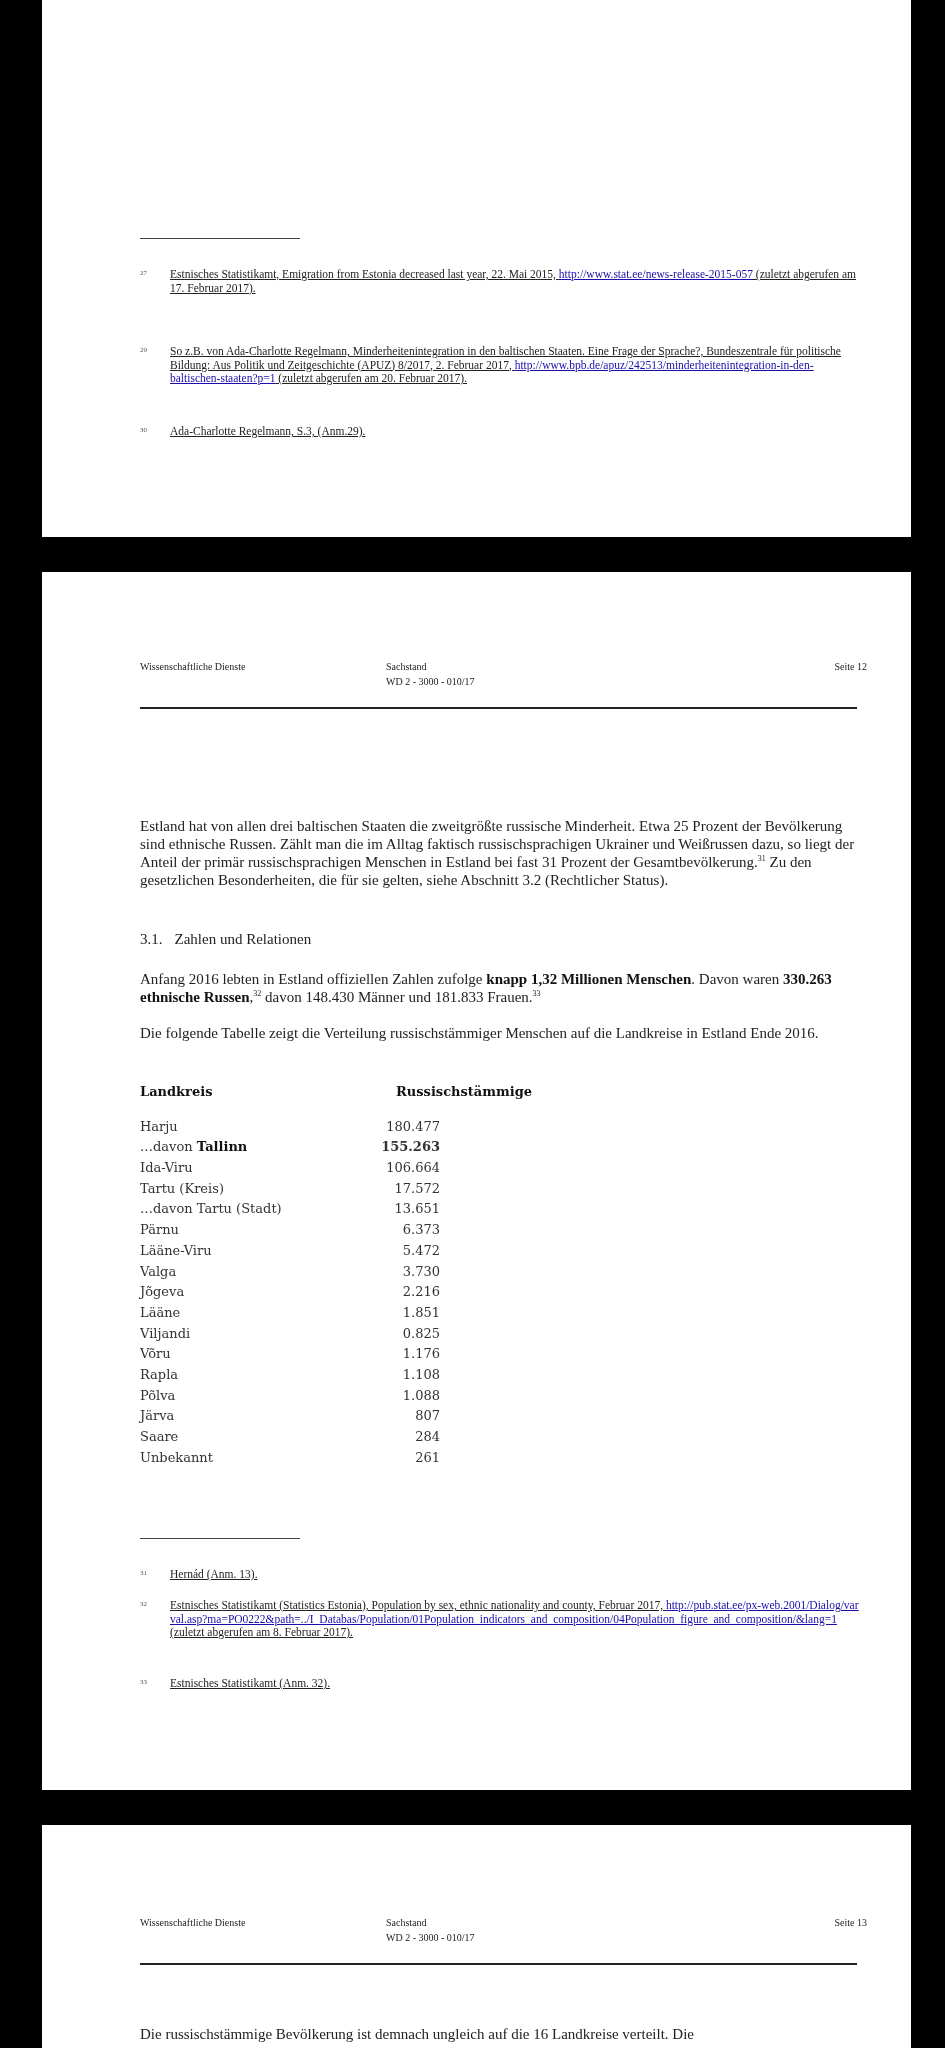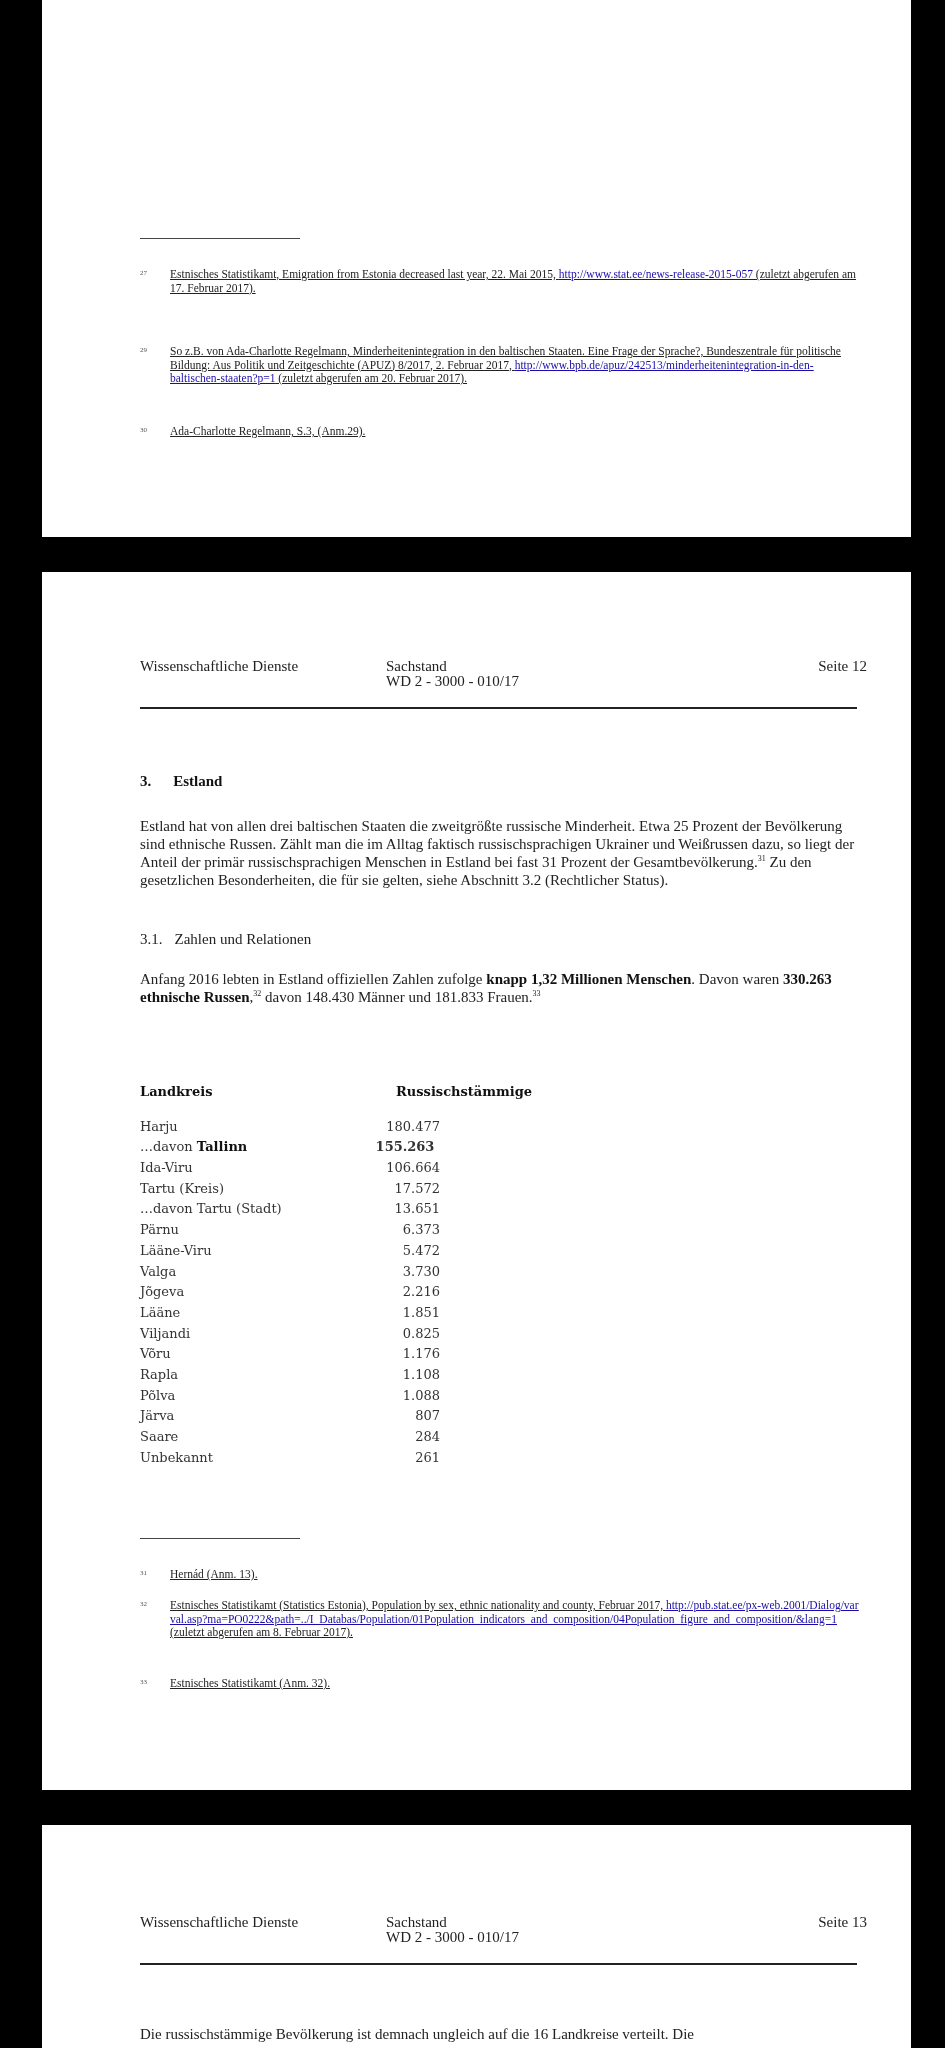--- a/index.html
+++ b/index.html
@@ -7,21 +7,21 @@
          font-family:"DejaVu Serif","Liberation Serif",serif; color:#222; }
   .page { position:absolute; left:42px; width:861px; background:#fff;padding-left:8px; }
   #p1 { top:0; height:537px; }
   #p2 { top:572px; height:1218px; }
   #p3 { top:1825px; height:223px; }
   .fnrule { position:absolute; left:98px; width:160px; height:1px; background:#444; }
   .fn { position:absolute; left:98px; width:720px; font-family:"Liberation Serif",serif; font-size:11.5px; line-height:13.5px; color:#222; }
   .fn .num { position:absolute; left:0; top:-1px; font-size:7px; color:#555; }
   .fn .txt { margin-left:30px; display:block;text-decoration:underline; }
   a, .link { color:#1a0dab; text-decoration:underline; }
-  .hdr { position:absolute; font-family:"Liberation Serif",serif; font-size:15px; line-height:15px; color:#222; }
+  .hdr { position:absolute; font-family:"Liberation Serif",serif; font-size:10px; line-height:15px; color:#222; }
   .hrule { position:absolute; left:98px; width:717px; height:1.5px; background:#222; }
   .body { position:absolute; left:98px; width:720px; font-family:"Liberation Serif",serif; font-size:15px; line-height:18px; color:#222; }
   sup { font-size:8px; vertical-align:super; line-height:0; }
   b { font-weight:bold; color:#111; }
   .h1 { font-family:"Liberation Serif",serif; font-weight:bold; font-size:15px; color:#111; }
   .tbl { position:absolute; left:98px; font-family:"DejaVu Serif",serif; font-size:13px; color:#333; }
   .row { position:relative; height:20.7px; line-height:20.7px; }
   .row .k { position:absolute; left:0; white-space:nowrap; }
   .row .v { position:absolute; left:230px; width:70px; text-align:right; white-space:nowrap; }
   .th { font-weight:bold; color:#111; }
@@ -48,51 +48,49 @@
 
 <div id="p2" class="page">
   <div class="hdr" style="left:98px; top:87px">Wissenschaftliche Dienste</div>
   <div class="hdr" style="left:344px; top:87px">
     <div>Sachstand</div>
     <div>WD 2 - 3000 - 010/17</div>
   </div>
   <div class="hdr" style="right:44px; top:87px">Seite 12</div>
   <div class="hrule" style="top:135px"></div>
 
-  <div class="body h1" style="top:200px">
-    <span>3.</span><span style="display:inline-block;width:22px"></span><span>Estland</span>
-  </div>
 
   <div class="body" style="top:245px">
     <span>Estland hat von allen drei baltischen Staaten die zweitgrößte russische Minderheit. Etwa 25 Prozent der Bevölkerung sind ethnische Russen. Zählt man die im Alltag faktisch russischsprachigen Ukrainer und Weißrussen dazu, so liegt der Anteil der primär russischsprachigen Menschen in Estland bei fast 31 Prozent der Gesamtbevölkerung.</span><sup>31</sup><span> Zu den gesetzlichen Besonderheiten, die für sie gelten, siehe Abschnitt 3.2 (Rechtlicher Status).</span>
   </div>
 
   <div class="body" style="top:358px">
     <span>3.1.</span><span style="display:inline-block;width:12px"></span><span>Zahlen und Relationen</span>
   </div>
 
   <div class="body" style="top:398px">
     <span>Anfang 2016 lebten in Estland offiziellen Zahlen zufolge </span><b>knapp 1,32 Millionen Menschen</b><span>. Davon waren </span><b>330.263 ethnische Russen</b><span>,</span><sup>32</sup><span> davon 148.430 Männer und 181.833 Frauen.</span><sup>33</sup>
   </div>
 
+  <div class="body" style="top:452px">Die folgende Tabelle zeigt die Verteilung russischstämmiger Menschen auf die Landkreise in Estland Ende 2016.</div>
 
   <div class="tbl" style="top:510px">
     <div class="row th">
       <span class="k">Landkreis</span>
       <span class="k" style="left:256px">Russischstämmige</span>
     </div>
     <div style="height:14px"></div>
     <div id="rows">
         <div class="row">
           <span class="k"><span>Harju</span></span>
           <span class="v">180.477</span>
         </div>
         <div class="row">
           <span class="k"><span>…davon </span><b>Tallinn</b></span>
-          <span class="v" style="font-weight: bold; text-align: center;">155.263</span>
+          <span class="v" style="font-weight: bold;">155.263</span>
         </div>
         <div class="row">
           <span class="k"><span>Ida-Viru</span></span>
           <span class="v">106.664</span>
         </div>
         <div class="row">
           <span class="k"><span>Tartu (Kreis)</span></span>
           <span class="v">17.572</span>
         </div>
         <div class="row">

